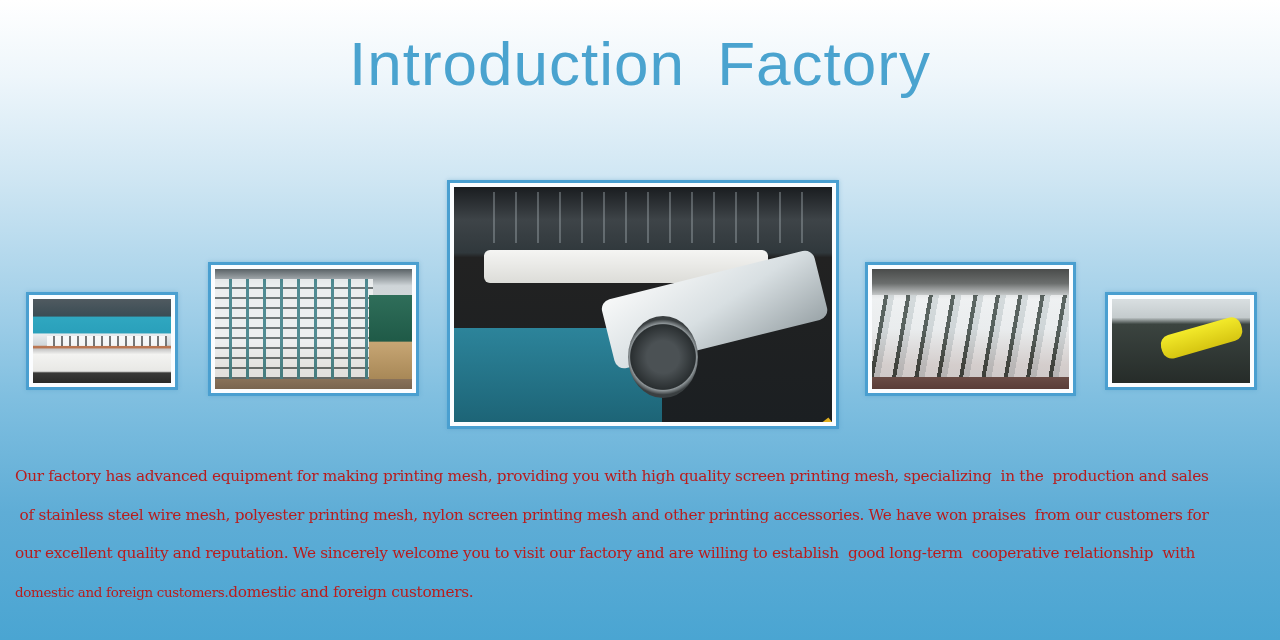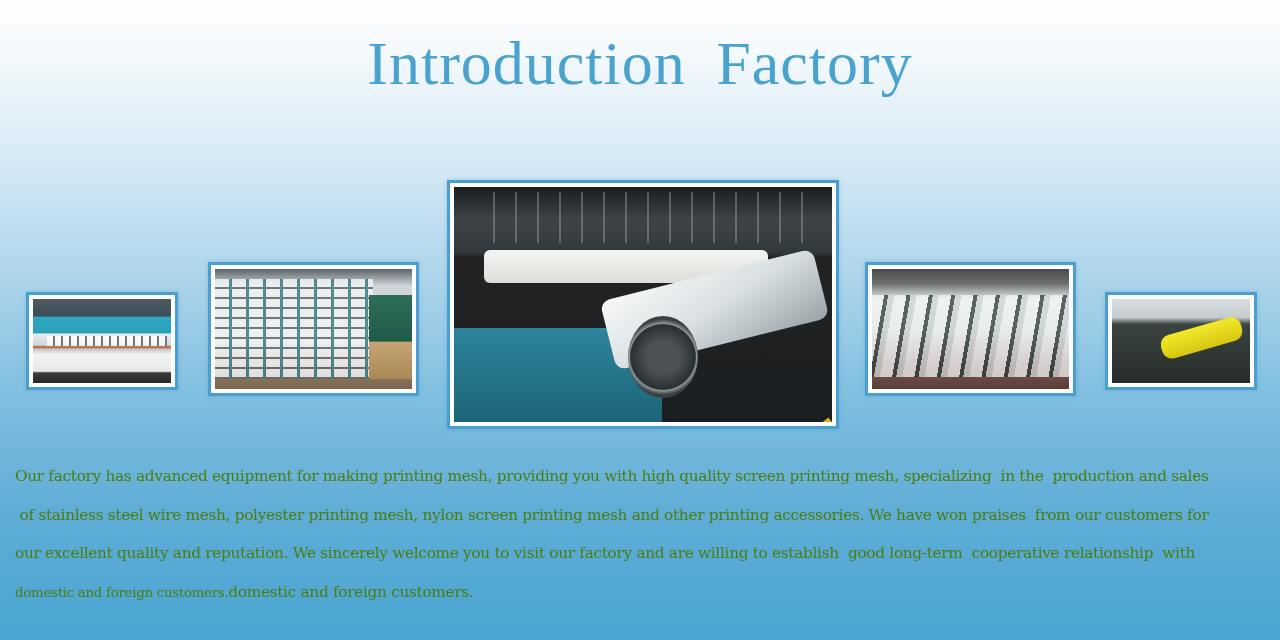--- a/index.html
+++ b/index.html
@@ -3,21 +3,21 @@
 <meta charset="utf-8">
 <style>
   html, body { margin:0; padding:0; }
   body {
     width:1280px; height:640px; overflow:hidden; position:relative;
     background: linear-gradient(to bottom, #ffffff 0%, #eef6fb 12%, #cfe6f3 28%, #a9d3ea 45%, #80bfe0 62%, #5fadd6 80%, #4aa5d2 100%);
     font-family: "DejaVu Serif", serif;
   }
   .title {
     position:absolute; top:28px; left:0; width:1280px; text-align:center;
-    font-family: Liberation Serif, serif;
+    font-family: Liberation Sans, sans-serif;
     font-size:62px; color:#4aa3cf; letter-spacing:1px; word-spacing:14px;
     margin:0; font-weight:normal;
   }
   .frame {
     position:absolute; box-sizing:border-box;
     border:3px solid #4a9fd0; background:#fbfdff; padding:4px;
     box-shadow: 0 0 4px rgba(60,140,190,0.35);
   }
   .photo { width:100%; height:100%; position:relative; overflow:hidden; }
   
@@ -51,21 +51,21 @@
   
   .p4 { background: linear-gradient(to bottom, #4a4c4b 0%, #6b6e6d 12%, #e4e7e8 25%, #cfd5d7 50%, #7a5a52 80%, #5a3d38 100%); }
   .p4::after { content:""; position:absolute; inset:22% 0 10% 0;
       background: repeating-linear-gradient(100deg, #f2f4f5 0 12px, #2e3a35 12px 16px, #cfd6d8 16px 22px); opacity:.75; }
   
   .p5 { background: linear-gradient(to bottom, #d9dfe1 0%, #c4cbcd 22%, #3b4440 30%, #262c29 100%); }
   .p5::after { content:""; position:absolute; left:35%; top:32%; width:60%; height:28%;
       background: linear-gradient(to bottom, #f3ea2a, #d6c511); transform: rotate(-16deg); border-radius:10px; }
   .desc {
     position:absolute; left:15px; top:457px; width:1255px;
-    color:#4d7c0f; font-family:"DejaVu Serif", serif; font-size:15.3px;
+    color:#b91c1c; font-family:"DejaVu Serif", serif; font-size:15.3px;
     line-height:38.7px; letter-spacing:-0.3px; white-space:pre;
   }
   .desc .small { font-size:13.4px; }
 </style>
 </head>
 <body>
 
 <h1 class="title">Introduction  Factory</h1>
 
 <div class="frame" style="left:26px; top:292px; width:152px; height:98px;">

